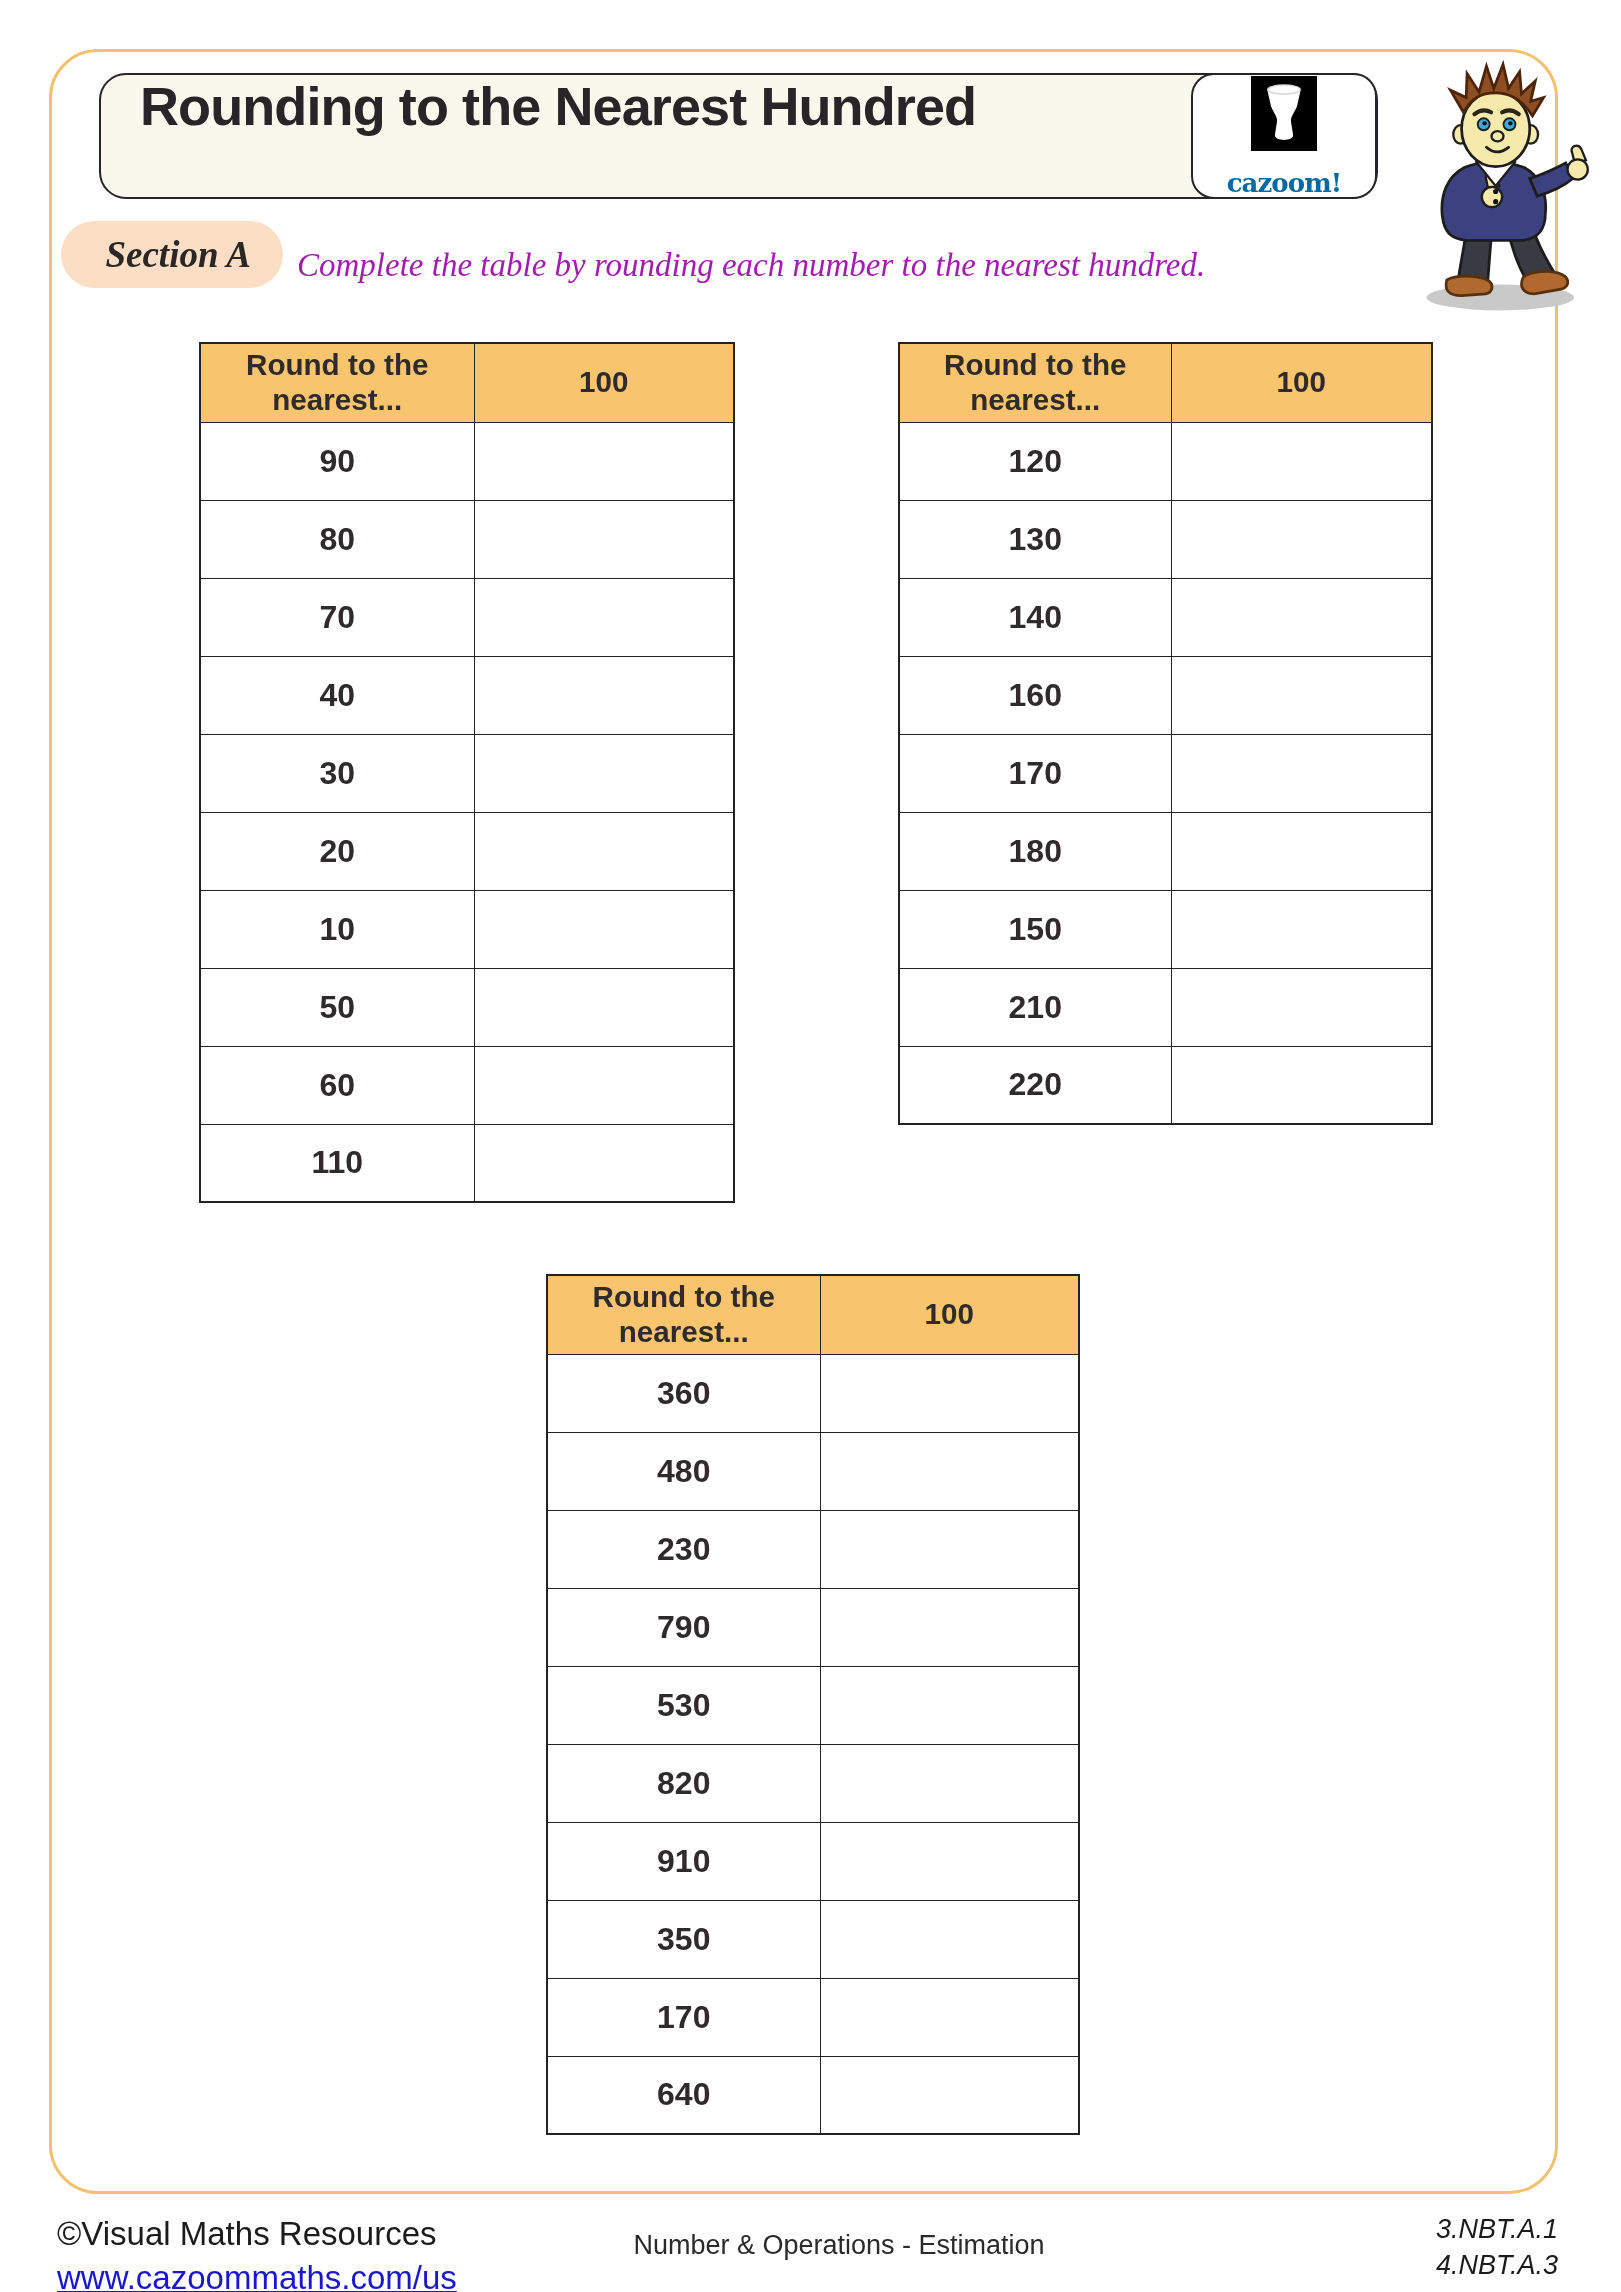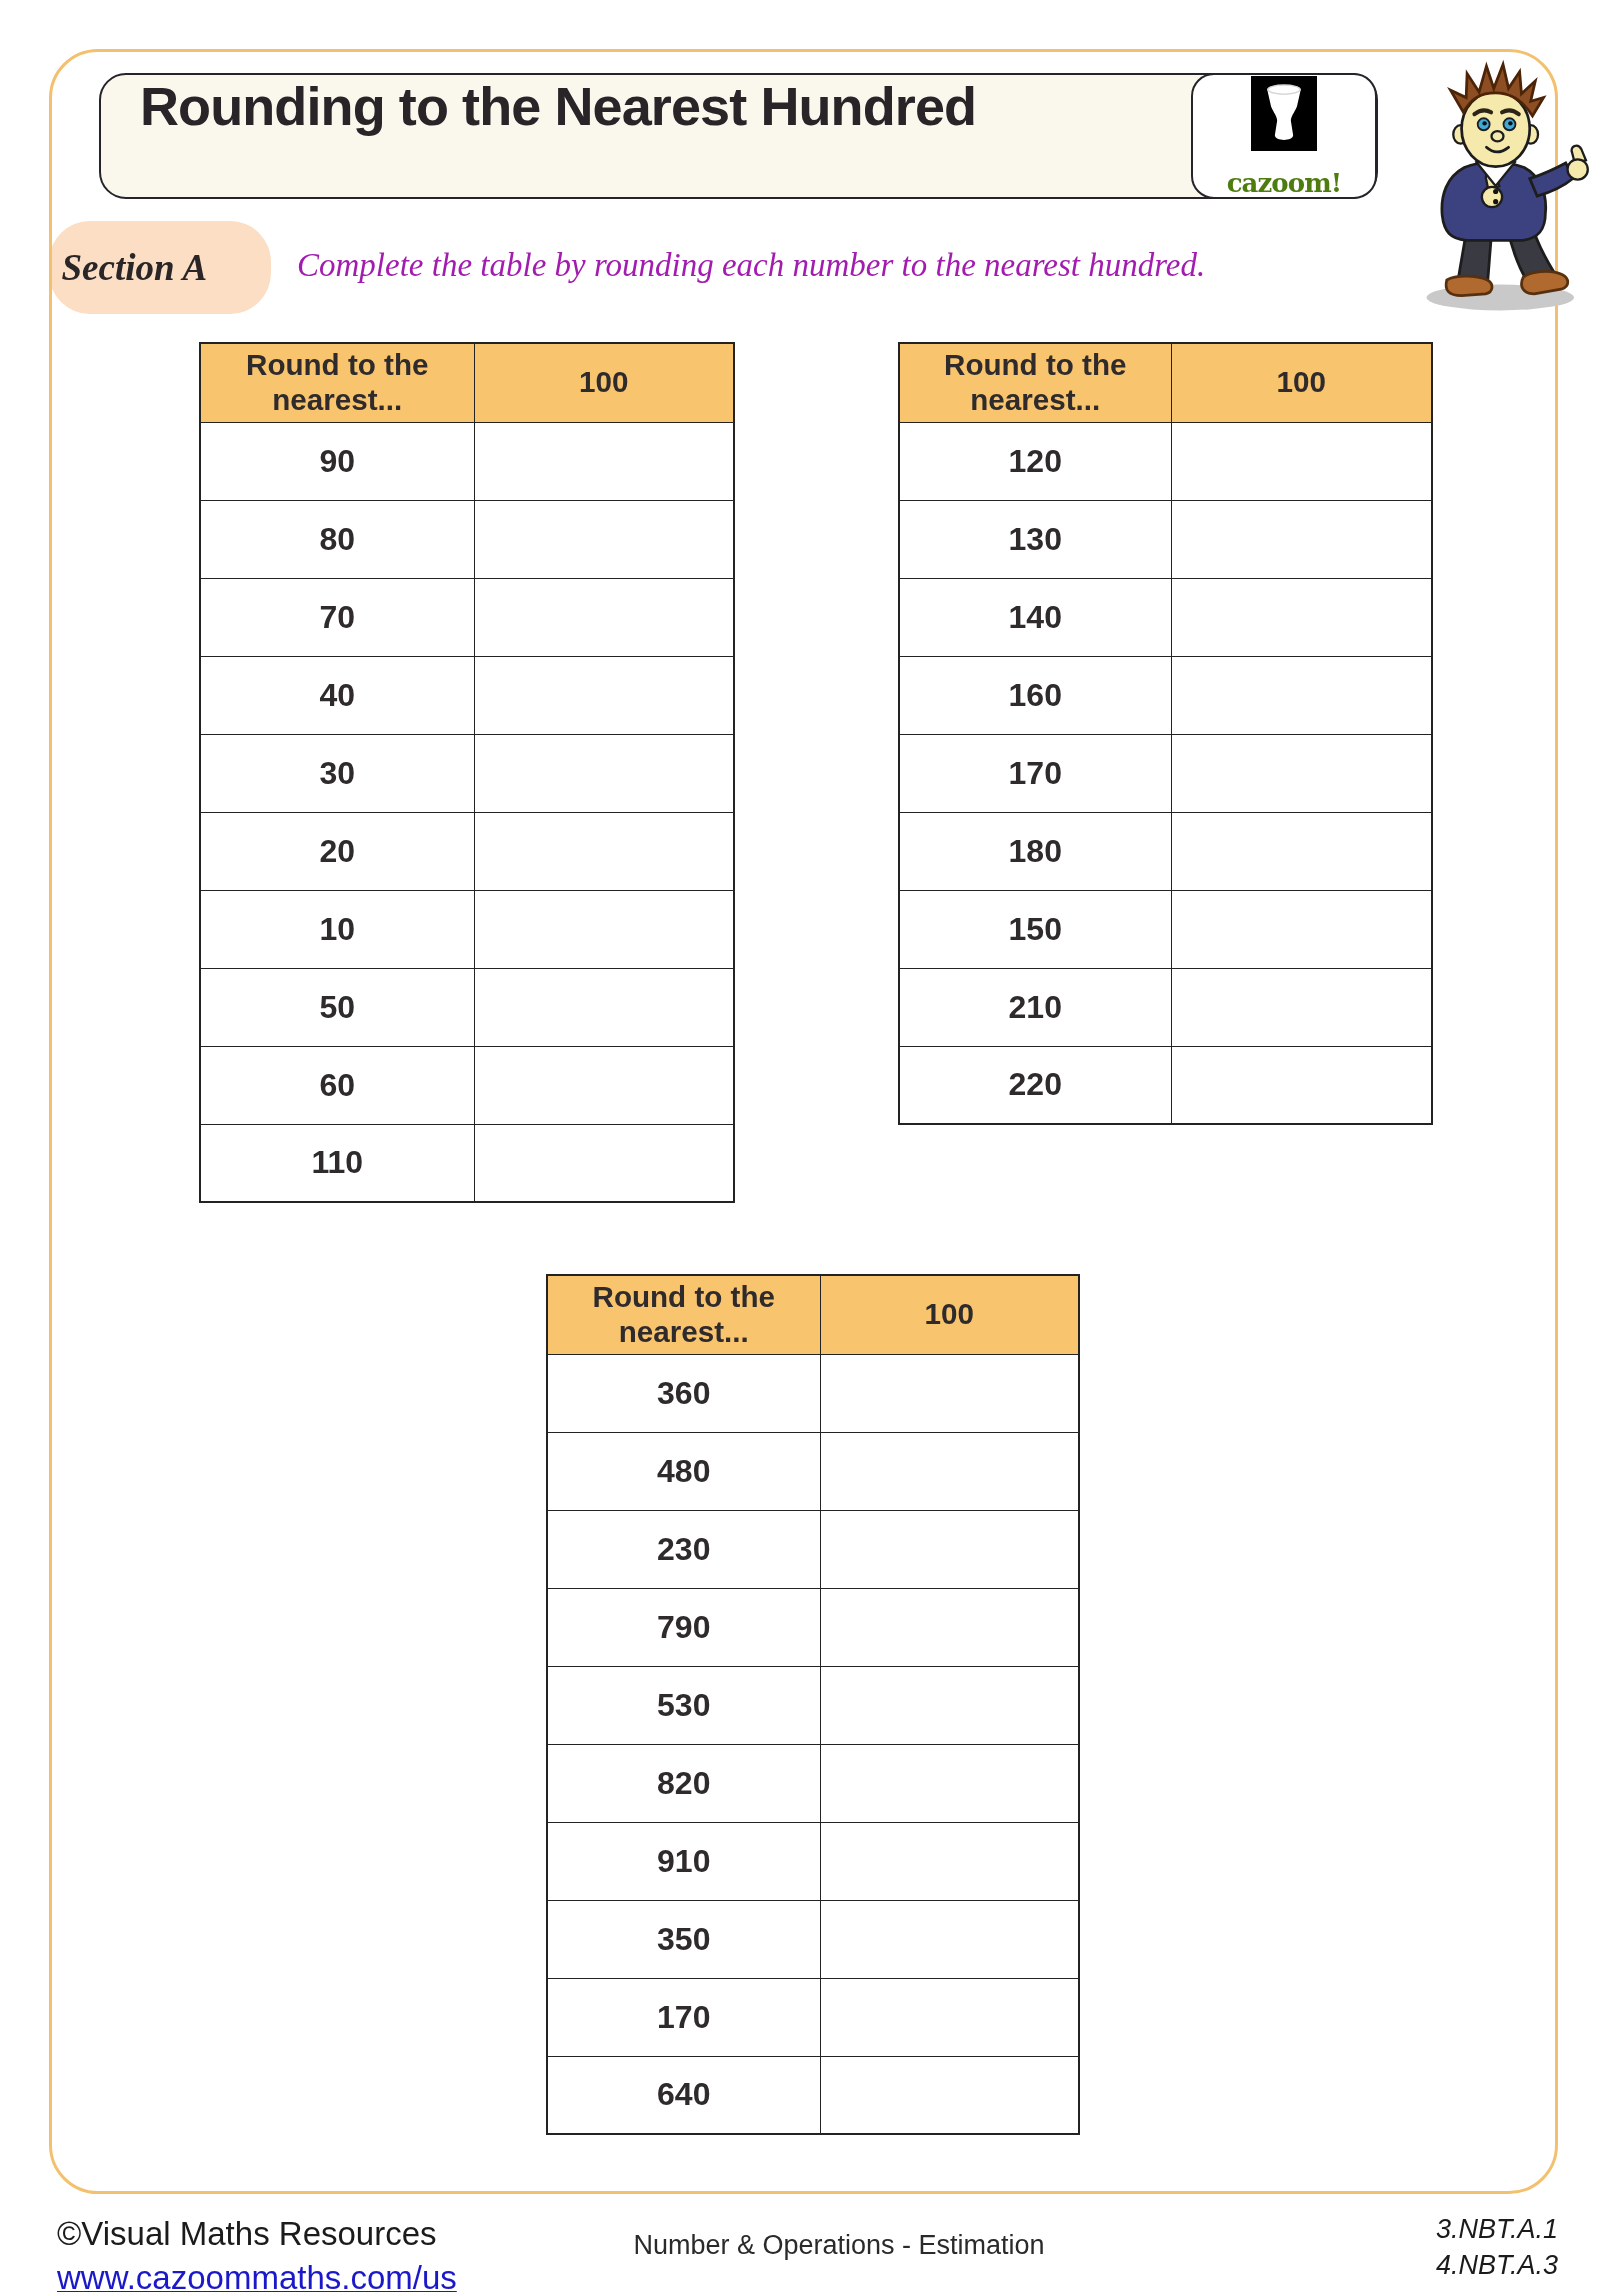--- a/index.html
+++ b/index.html
@@ -24,29 +24,29 @@
     padding-left:39px;white-space:nowrap;
   }
   .logo-box{
     position:absolute;left:1191px;top:73px;width:186px;height:126px;
     background:#ffffff;border:2.7px solid #26242a;border-radius:23px;
     box-sizing:border-box;z-index:12;display:flex;flex-direction:column;
     align-items:center;justify-content:center;
   }
   .logo-square{width:66px;height:75px;background:#000;display:flex;align-items:center;justify-content:center;}
   .logo-text{
-    font-family:"DejaVu Serif", serif;font-weight:bold;font-size:26px;color:#4d7c0f;
+    font-family:"DejaVu Serif", serif;font-weight:bold;font-size:26px;color:#0369a1;
     line-height:1;margin-top:19px;letter-spacing:-0.9px;
   }
   .mascot{position:absolute;left:1390px;top:57px;width:215px;height:258px;z-index:45;}
   
   .section-box{
-    position:absolute;left:49px;top:221px;width:222px;height:93px;
+    position:absolute;left:61px;top:221px;width:222px;height:67px;
     background:#FBDEC4;border-radius:41px;z-index:5;
-    display:flex;align-items:center;justify-content:flex-start;
+    display:flex;align-items:center;justify-content:center;
   }
   .section-label{
     font-family:"Liberation Serif", serif;font-style:italic;font-weight:bold;
     font-size:37px;color:#2a2627;padding-left:12.5px;
   }
   .instruction{
     position:absolute;left:297px;top:247px;z-index:5;
     font-family:"Liberation Serif", serif;font-style:italic;font-size:33px;color:#a21caf;
     white-space:nowrap;
   }

